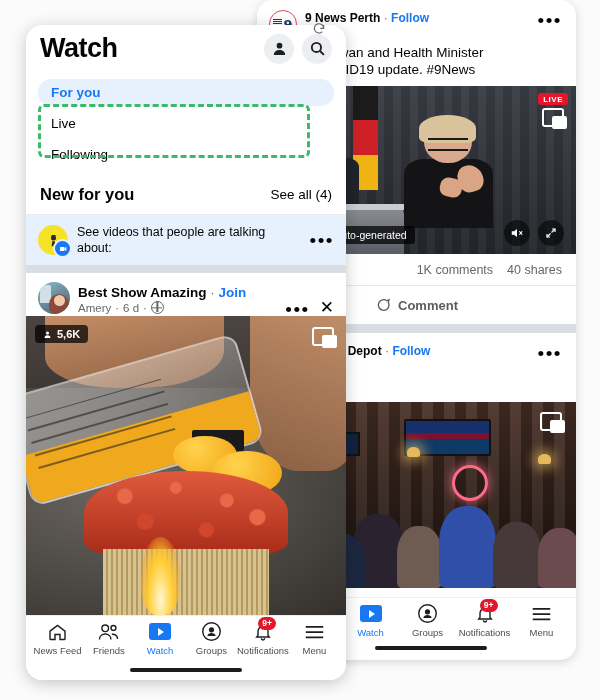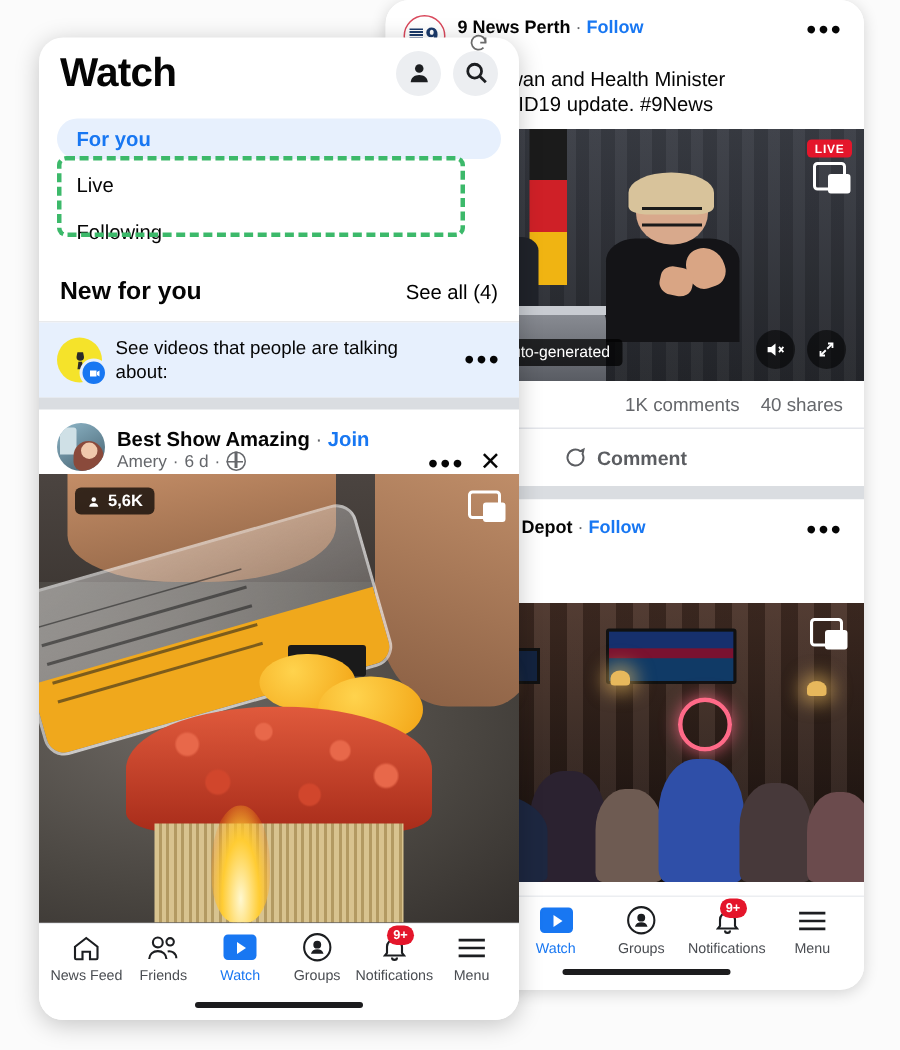--- a/index.html
+++ b/index.html
@@ -172,21 +172,21 @@
                      radial-gradient(circle at 30% 60%,#d1462c 5%,transparent 6%),
                      radial-gradient(circle at 60% 70%,#d1462c 5%,transparent 6%),
                      radial-gradient(circle at 85% 55%,#e8684a 4%,transparent 5%),
                      linear-gradient(180deg,#e05a3c,#a82c1a);}
   .mv-sticks{position:absolute;left:24%;top:78%;width:52%;height:22%;
     background:repeating-linear-gradient(90deg,#d8c38f 0 3px,#b39a62 3px 5px);}
   .mv-flame{position:absolute;left:36%;top:74%;width:12%;height:26%;
     background:radial-gradient(ellipse at 50% 80%,#fff8d0,#ffcc33 45%,rgba(255,140,20,.25) 75%,transparent);
     border-radius:50% 50% 40% 40%;filter:blur(.4px);}
   .count-pill{position:absolute;left:9px;top:9px;background:rgba(0,0,0,.72);color:#fff;
-    font-size:11px;font-weight:bold;padding:3px 8px;border-radius:4px;display:flex;align-items:center;gap:5px;margin-left:15px;}
+    font-size:11px;font-weight:bold;padding:3px 8px;border-radius:4px;display:flex;align-items:center;gap:5px;}
 
   .navbar{display:flex;align-items:flex-end;background:#fff;padding:5px 6px 2px 6px;border-top:1px solid #eceef1;}
   .nav-item{flex:1;display:flex;flex-direction:column;align-items:center;gap:3px;position:relative;padding-bottom:2px;}
   .nav-label{font-size:9.5px;color:#4a4d52;}
   .nav-item.active .nav-label{color:#1877f2;}
   .nav-ic{width:24px;height:21px;position:relative;display:flex;align-items:center;justify-content:center;}
   .badge{position:absolute;right:-1px;top:-4px;background:#e4162b;color:#fff;font-size:8.5px;
     font-weight:bold;border-radius:9px;padding:1px 4px;line-height:11px;}
   .watch-ic{width:22px;height:17px;background:#1877f2;border-radius:3px;display:flex;align-items:center;justify-content:center;}
   .watch-ic:after{content:"";border-left:6px solid #fff;border-top:4px solid transparent;border-bottom:4px solid transparent;margin-left:2px;}

